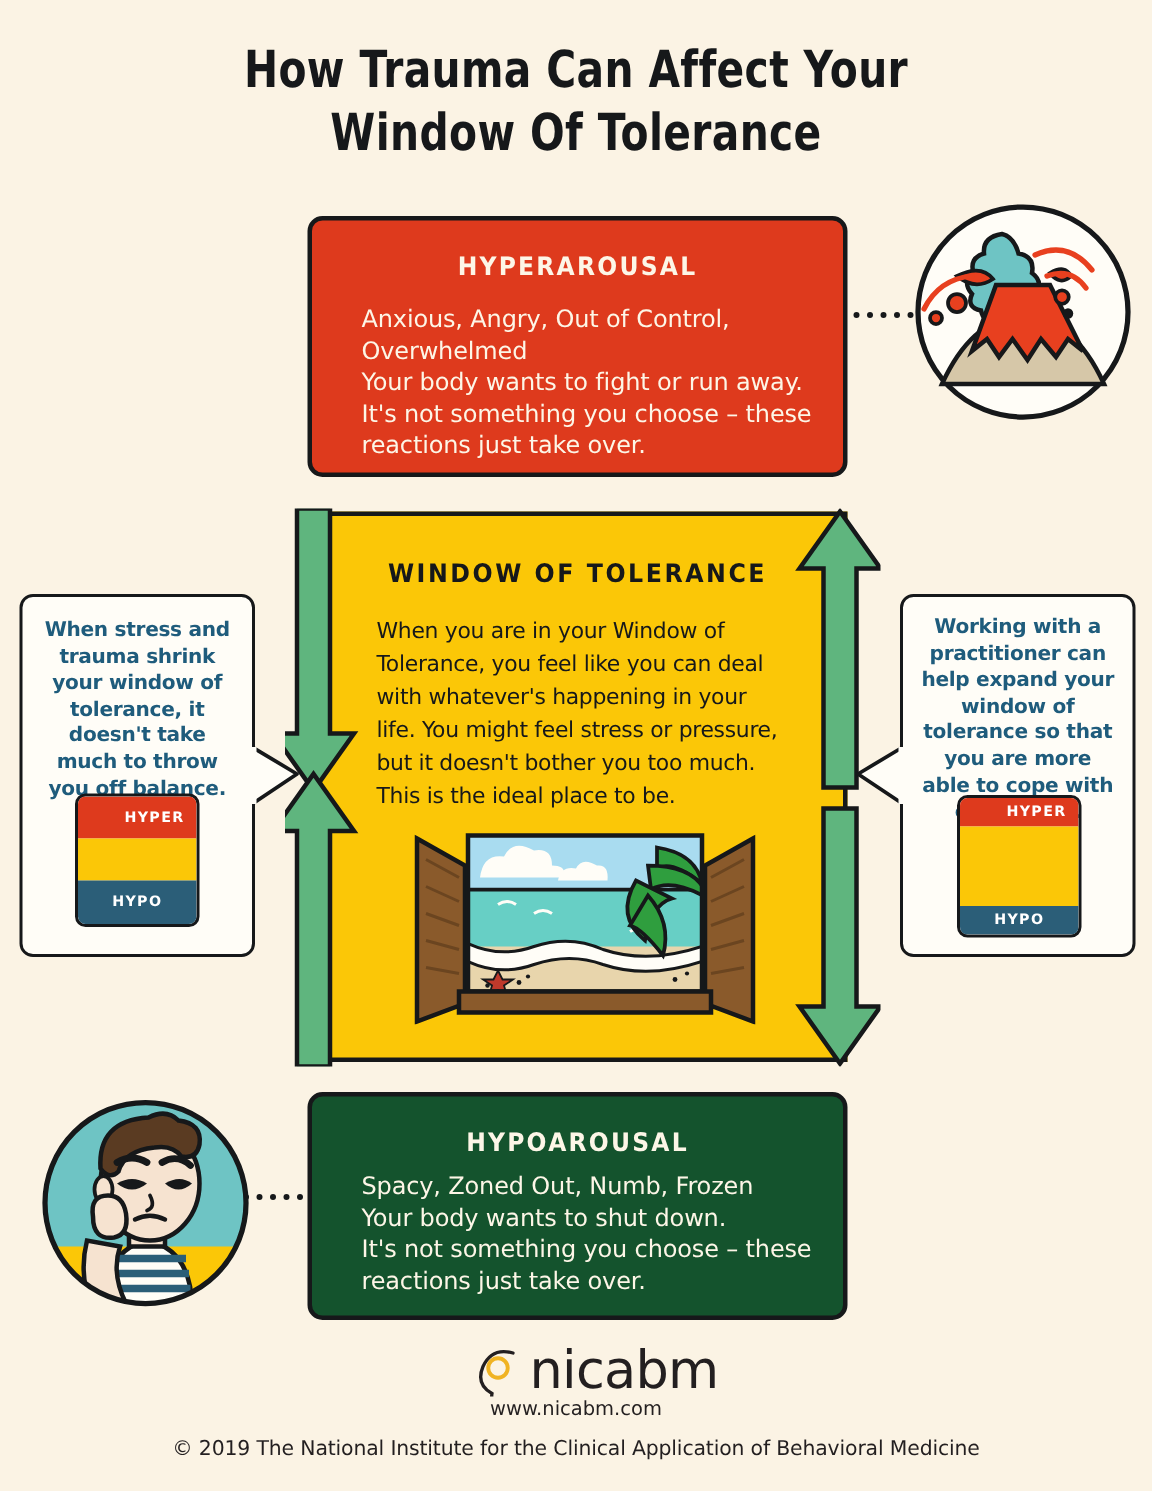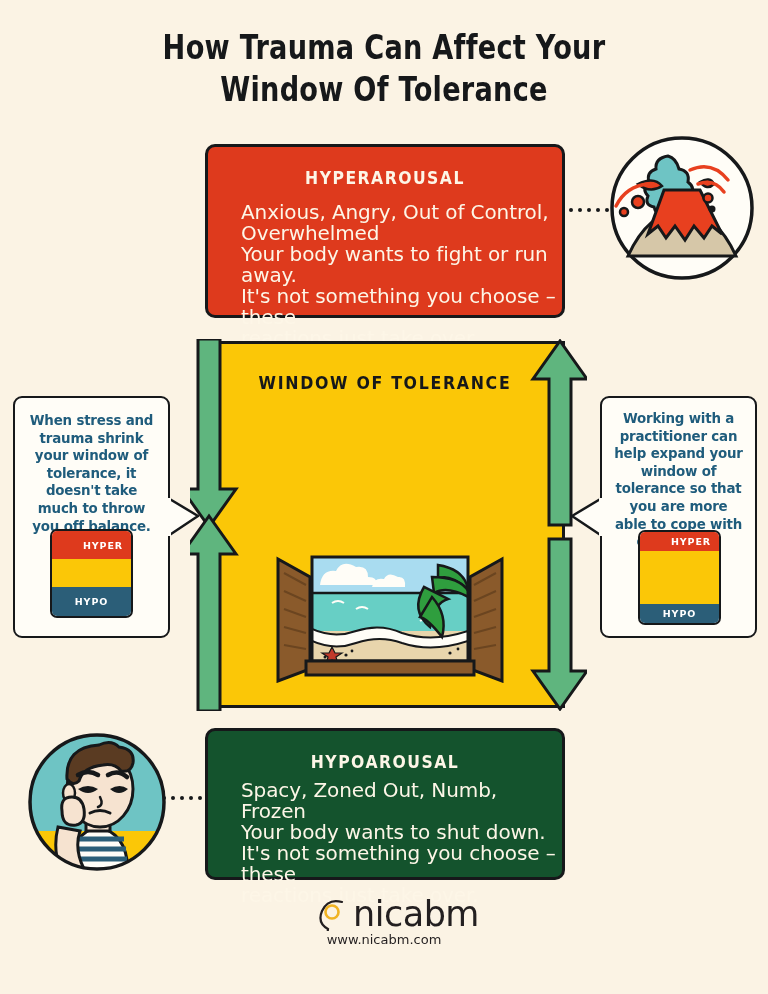--- a/index.html
+++ b/index.html
@@ -45,21 +45,21 @@
     font-size: 17px;
     letter-spacing: 1.6px;
     color: #FDF6E7;
     text-align: center;
     margin-top: 21px;
     transform: scaleX(0.92);
   }
   .card .body {
     margin: 14px 0 0 33px;
     font-family: "DejaVu Sans", sans-serif;
-    font-size: 20px;
+    font-size: 16px;
     line-height: 21px;
     color: #FDF6E7;
     white-space: pre-line;
     letter-spacing: -0.1px;
   }
   .card-hypo .body { margin-top: 8px; }
 
   
   .wot {
     position: absolute;
@@ -213,20 +213,26 @@
     <circle cx="106" cy="70" r="4.5" fill="#E8401F" stroke="#16181A" stroke-width="2.5"></circle>
     <circle cx="110" cy="81" r="3.5" fill="#16181A"></circle>
 
     <path d="M88 42 q22 -10 38 10" fill="none" stroke="#E8401F" stroke-width="3.5" stroke-linecap="round"></path>
     <path d="M96 56 q16 -6 26 8" fill="none" stroke="#E8401F" stroke-width="3.5" stroke-linecap="round"></path>
     <path d="M14 78 q10 -20 32 -22" fill="none" stroke="#E8401F" stroke-width="3.5" stroke-linecap="round"></path>
   </svg>
 
   <div class="wot">
     <h2>WINDOW OF TOLERANCE</h2>
+    <div class="body">When you are in your Window of
+Tolerance, you feel like you can deal
+with whatever's happening in your
+life.  You might feel stress or pressure,
+but it doesn't bother you too much.
+This is the ideal place to be.</div>
   </div>
 
   <svg style="position:absolute; left:272px; top:543px;" width="236" height="140" viewBox="0 0 236 140">
 
     <path d="M6 16 L38 34 L38 126 L6 138 Z" fill="#8A5A2B" stroke="#16181A" stroke-width="3"></path>
     <path d="M12 30 L34 42 M12 48 L34 58 M12 66 L34 74 M12 84 L34 90 M12 102 L34 106" stroke="#6B4520" stroke-width="2" fill="none"></path>
 
     <path d="M230 16 L198 34 L198 126 L230 138 Z" fill="#8A5A2B" stroke="#16181A" stroke-width="3"></path>
     <path d="M224 30 L202 42 M224 48 L202 58 M224 66 L202 74 M224 84 L202 90 M224 102 L202 106" stroke="#6B4520" stroke-width="2" fill="none"></path>
 
@@ -361,14 +367,15 @@
   </svg>
 
   <div class="logo-wrap">
     <svg width="34" height="34" viewBox="0 0 34 34">
       <path d="M25 5 q-14 -4 -20 9 q-5 12 6 18 q-1 5 3 6" fill="none" stroke="#231F20" stroke-width="2.2" stroke-linecap="round"></path>
       <circle cx="15" cy="15" r="6.5" fill="none" stroke="#F0B323" stroke-width="2.6"></circle>
     </svg>
     <span class="logo-text">nicabm</span>
   </div>
   <div class="site">www.nicabm.com</div>
+  <div class="copyright">© 2019 The National Institute for the Clinical Application of Behavioral Medicine</div>
 
 </div>
 
 </body></html>

